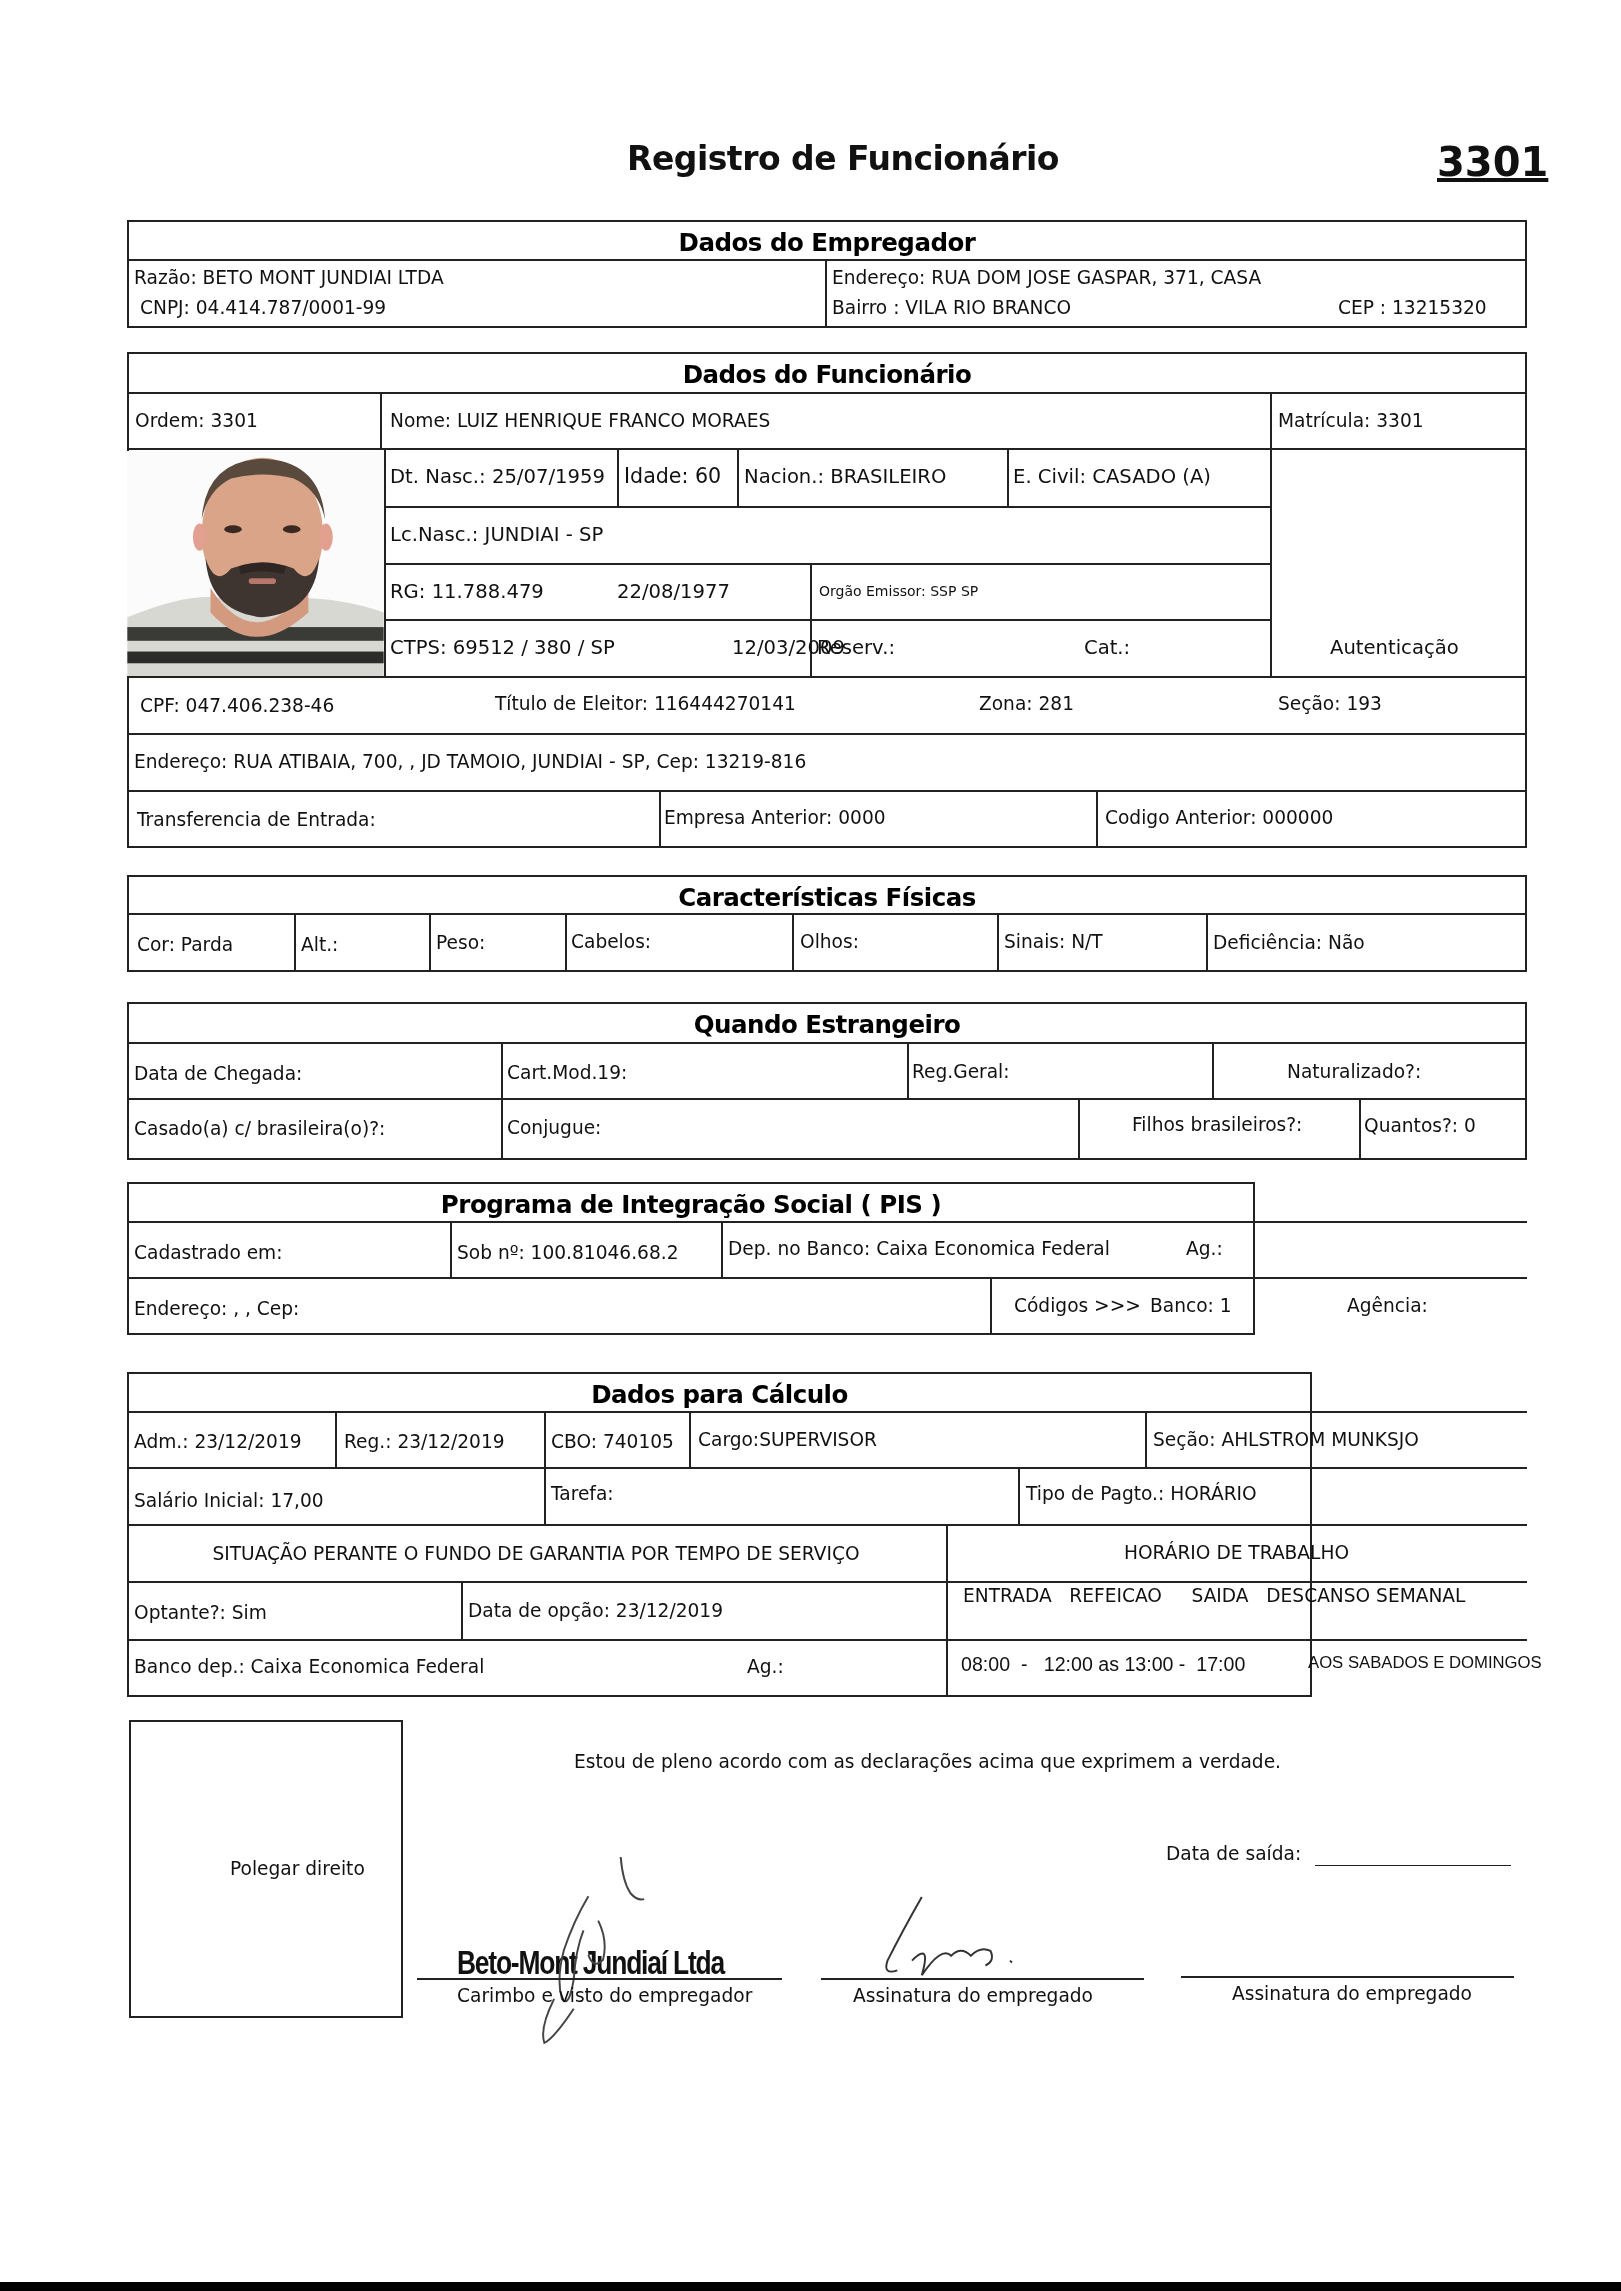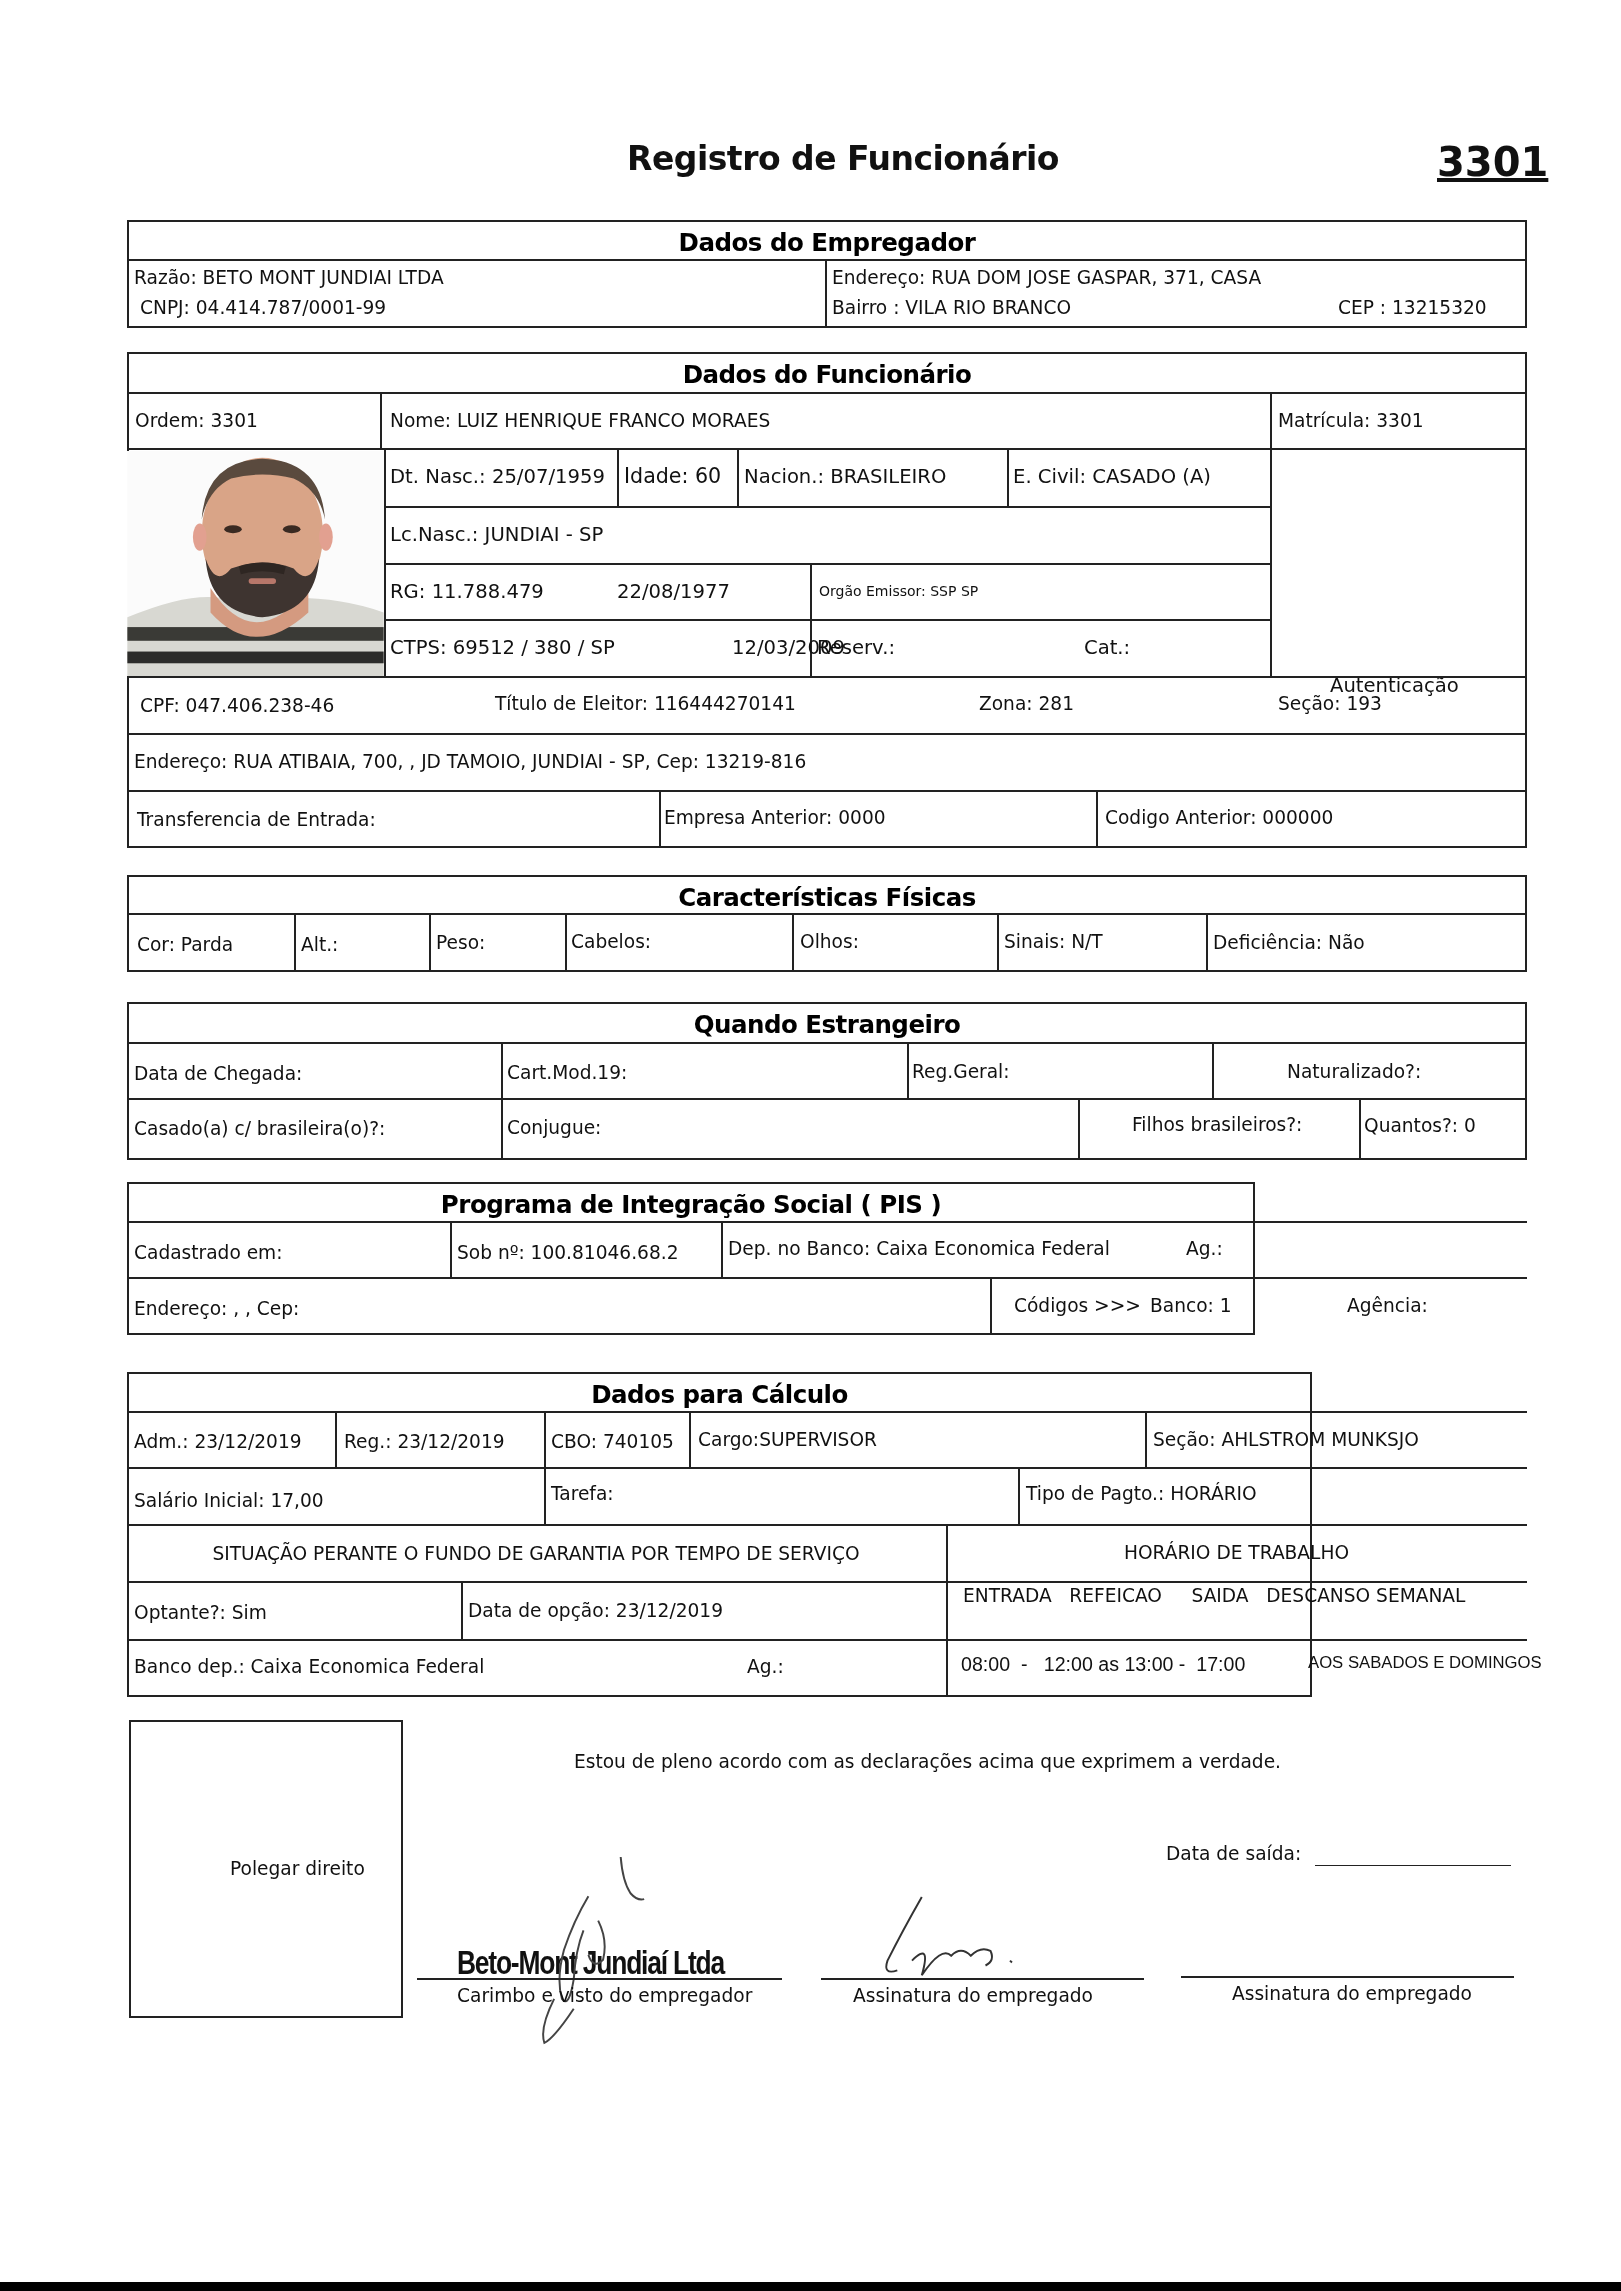--- a/index.html
+++ b/index.html
@@ -97,21 +97,21 @@
 <div class="vl" style="left:810px;top:563px;height:114px;"></div>
 <div class="hl" style="left:384px;top:619px;width:886px;"></div>
 <div class="t" style="left:390px;top:581px;font-size:19.6px;">RG: 11.788.479</div>
 <div class="t" style="left:617px;top:581px;font-size:19.6px;">22/08/1977</div>
 <div class="t" style="left:819px;top:581px;font-size:14px;">Orgão Emissor: SSP SP</div>
 
 <div class="t" style="left:390px;top:637px;font-size:19.6px;">CTPS: 69512 / 380 / SP</div>
 <div class="t" style="left:691px;top:637px;font-size:19.6px;margin-left:41px;">12/03/2009</div>
 <div class="t" style="left:817px;top:637px;font-size:19.6px;">Reserv.:</div>
 <div class="t" style="left:1084px;top:637px;font-size:19.6px;">Cat.:</div>
-<div class="t" style="left:1330px;top:637px;font-size:19.6px;margin-top:38px;">Autenticação</div>
+<div class="t" style="left:1330px;top:637px;font-size:19.6px;">Autenticação</div>
 
 <div class="hl" style="left:127px;top:676px;width:1400px;"></div>
 <div class="t" style="left:140px;top:695px;">CPF: 047.406.238-46</div>
 <div class="t" style="left:495px;top:693px;">Título de Eleitor: 116444270141</div>
 <div class="t" style="left:979px;top:693px;">Zona: 281</div>
 <div class="t" style="left:1278px;top:693px;">Seção: 193</div>
 
 <div class="hl" style="left:127px;top:733px;width:1400px;"></div>
 <div class="t" style="left:134px;top:751px;">Endereço: RUA ATIBAIA, 700, , JD TAMOIO, JUNDIAI - SP, Cep: 13219-816</div>
 

